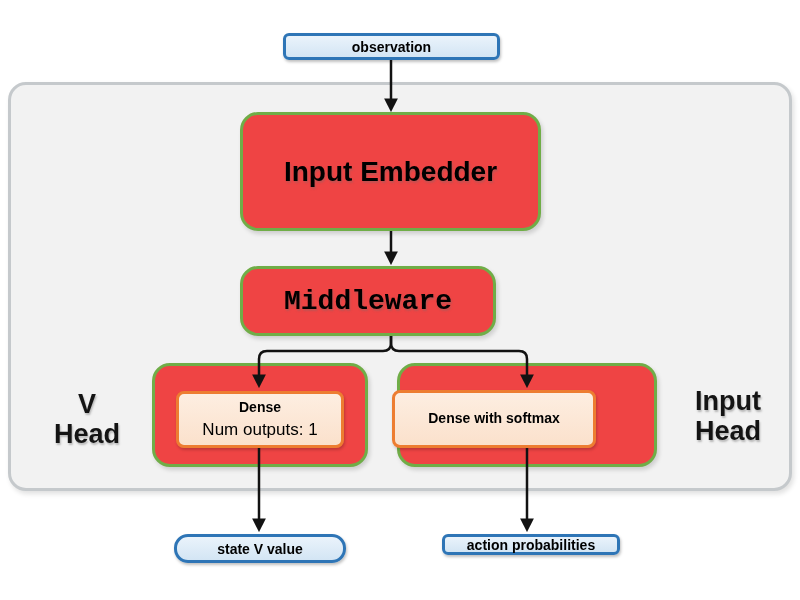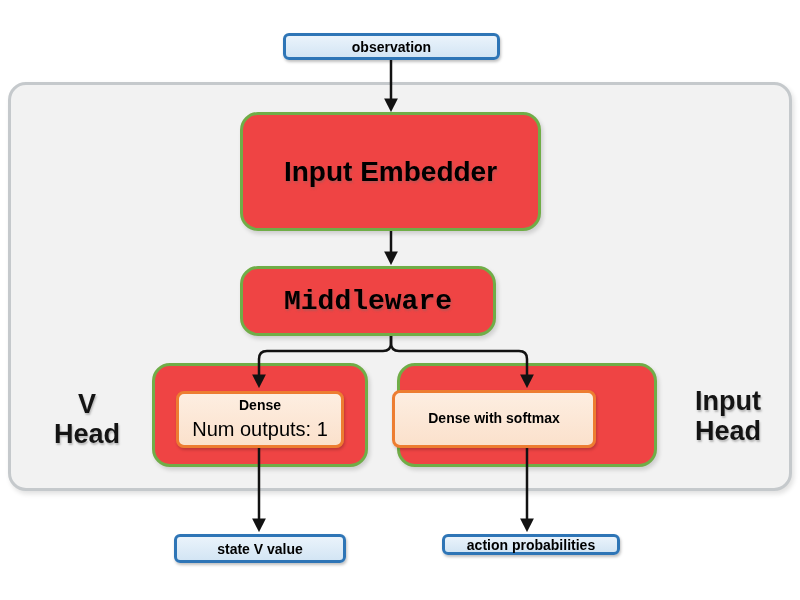--- a/index.html
+++ b/index.html
@@ -35,29 +35,29 @@
   }
   .obs   { left: 283px; top: 33px;  width: 217px; height: 27px; }
   .ie    { left: 240px; top: 112px; width: 301px; height: 119px; }
   .mw    { left: 240px; top: 266px; width: 256px; height: 70px; font-family: Liberation Mono, monospace; }
   .big-label { font-weight: bold; font-size: 28px; text-shadow: 1px 2px 2px rgba(110,110,110,0.35); }
   .vbox  { left: 152px; top: 363px; width: 216px; height: 104px; }
   .pbox  { left: 397px; top: 363px; width: 260px; height: 104px; }
   .vdense { left: 176px; top: 391px; width: 168px; height: 57px; }
   .pdense { left: 392px; top: 390px; width: 204px; height: 58px; }
   .dense-title { font-weight: bold; font-size: 14px; line-height: 1.25; }
-  .dense-sub   { font-size: 20px; line-height: 1.25; margin-top: 2px; }
+  .dense-sub   { font-size: 17px; line-height: 1.25; margin-top: 2px; }
   .side-label {
     position: absolute; text-align: center; font-weight: bold; font-size: 27px;
     color: #141414; line-height: 1.12;
     text-shadow: 1px 2px 2px rgba(110,110,110,0.45);
   }
   .vlabel { left: 28px;  top: 389px; width: 118px; }
   .plabel { left: 660px; top: 386px; width: 136px; }
-  .out1 { left: 174px; top: 534px; width: 172px; height: 29px; }
+  .out1 { left: 174px; top: 534px; width: 172px; height: 29px; border-radius: 14px; }
   .out2 { left: 442px; top: 534px; width: 178px; height: 21px; }
   .arrows { position: absolute; left: 0; top: 0; width: 800px; height: 600px; pointer-events: none; }
 </style>
 </head>
 <body>
 
 <div class="canvas">
 
   <div class="panel"></div>
 

